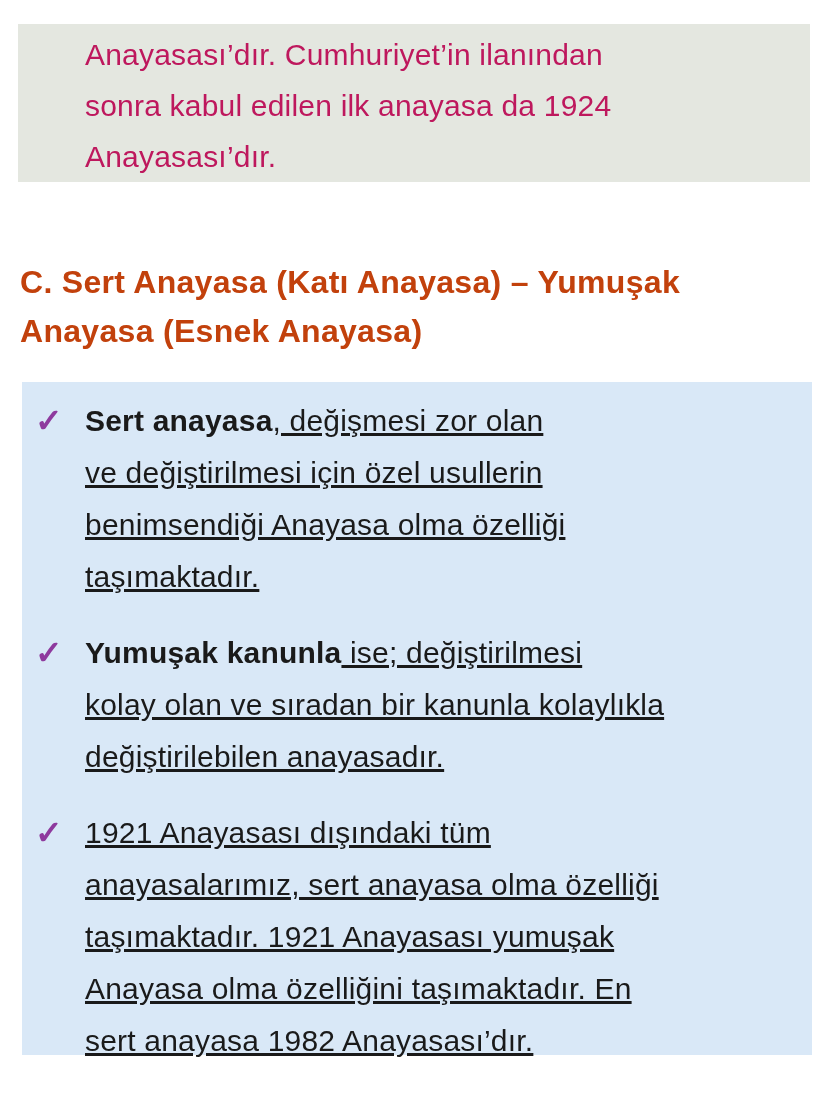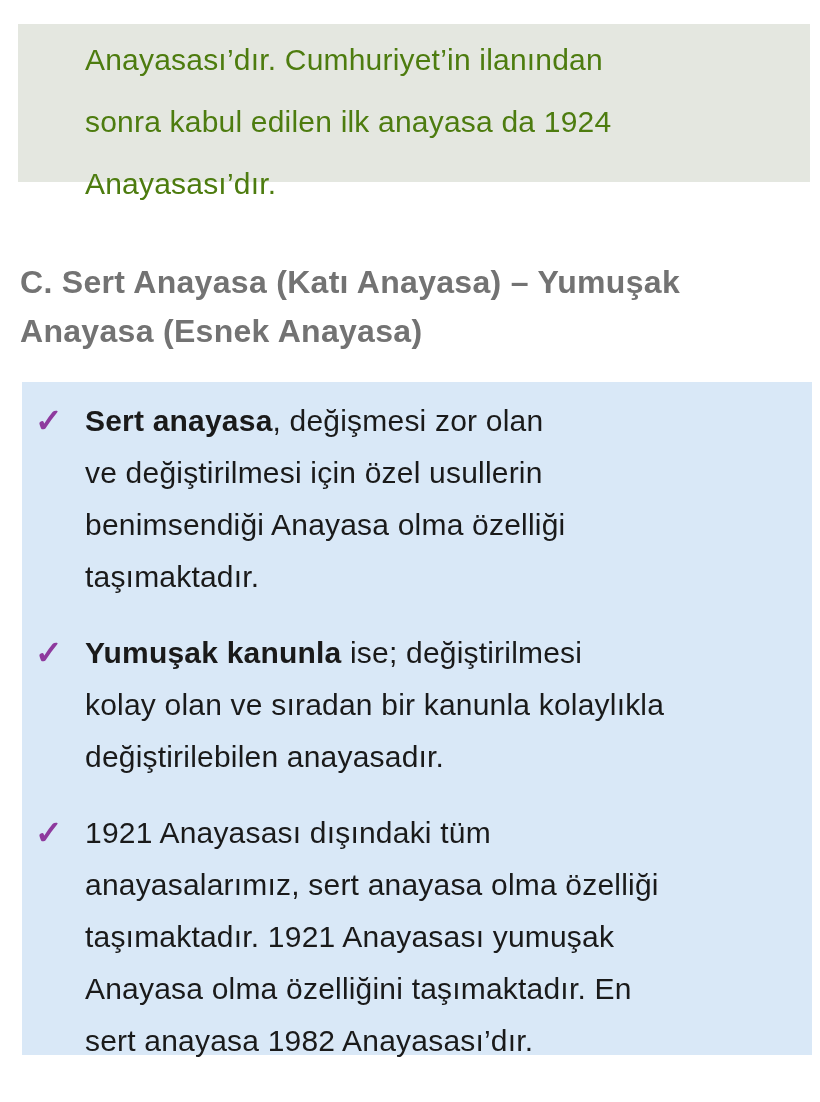--- a/index.html
+++ b/index.html
@@ -22,36 +22,36 @@
     left: 18px;
     top: 24px;
     width: 792px;
     height: 158px;
     background: #e4e7e0;
     box-sizing: border-box;
     padding: 5px 90px 5px 67px;
   }
   .intro-text {
     font-size: 30px;
-    line-height: 62px;
-    color: #4d7c0f;
+    line-height: 51px;
+    color: #be185d;
     white-space: pre-line;
     letter-spacing: 0.2px;
   }
 
   
   .section-heading {
     position: absolute;
     left: 20px;
     top: 258px;
     width: 760px;
     font-size: 32px;
     line-height: 49px;
     font-weight: 600;
-    color: #737373;
+    color: #c2410c;
     white-space: pre-line;
     letter-spacing: 0.3px;
   }
 
   
   .info-box {
     position: absolute;
     left: 22px;
     top: 382px;
     width: 790px;
@@ -82,20 +82,21 @@
     line-height: 52px;
     color: #1a1a1a;
     letter-spacing: 0.2px;
   }
   .check-text .lead {
     font-weight: 700;
     text-align: right;
   }
   .check-text .rest {
     white-space: pre-line;
+    text-decoration: underline;
   }
 </style>
 </head>
 <body>
 
 <div class="page">
 
   <div class="intro-box">
     <div class="intro-text">Anayasası’dır. Cumhuriyet’in ilanından
 sonra kabul edilen ilk anayasa da 1924

